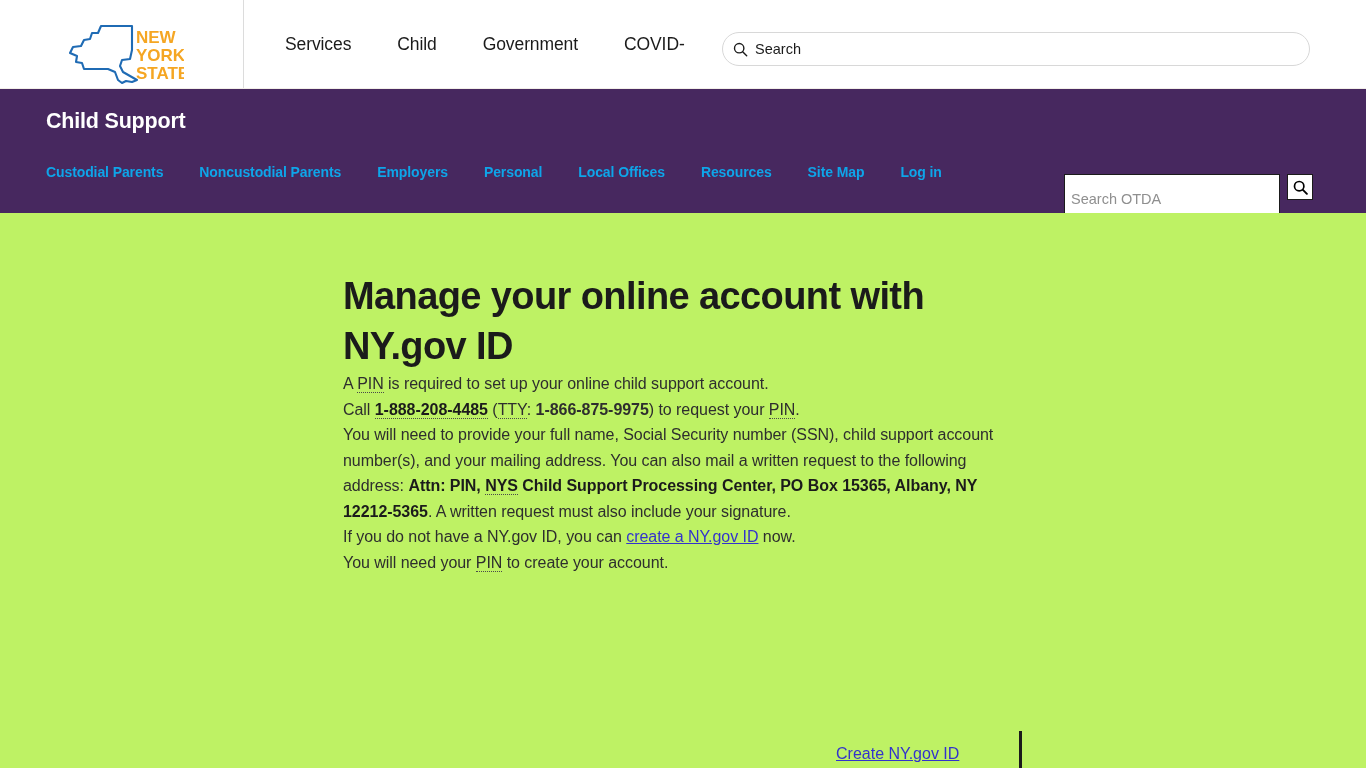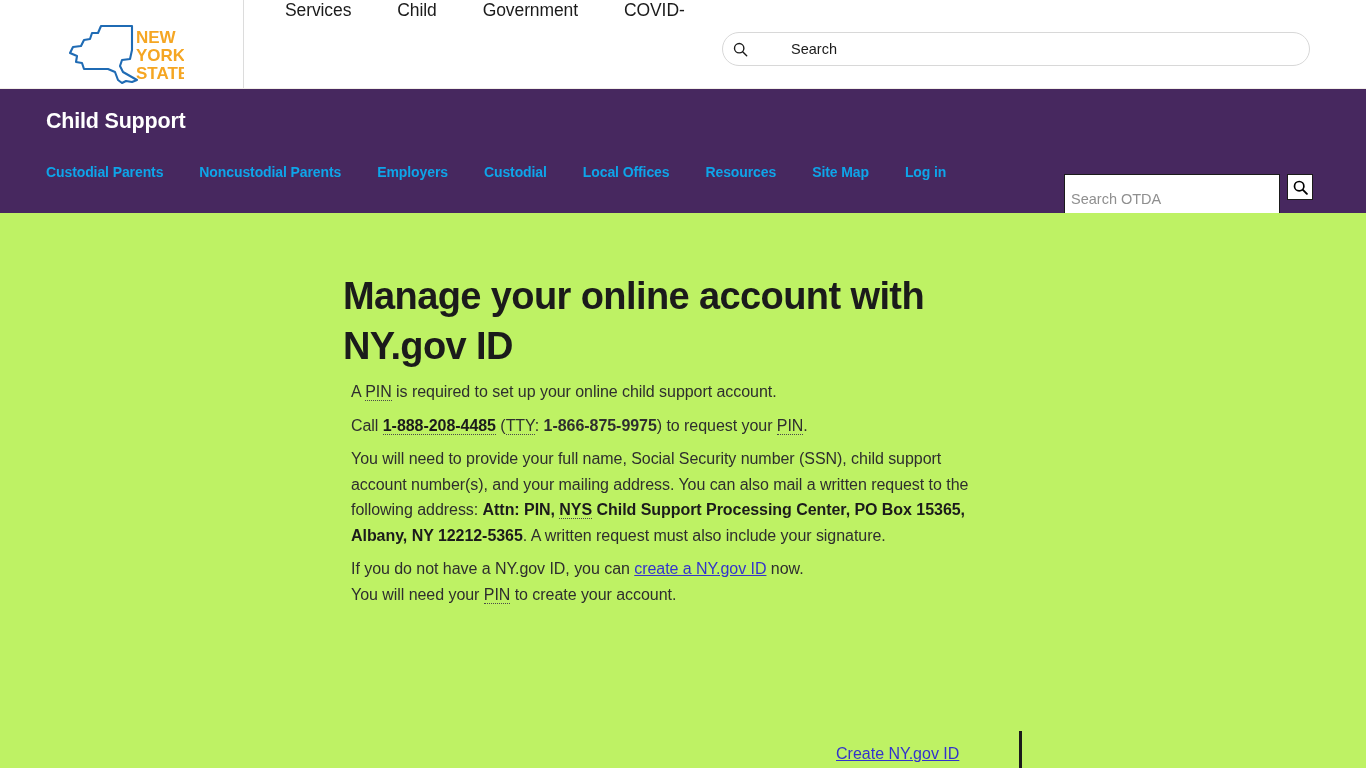--- a/index.html
+++ b/index.html
@@ -31,21 +31,21 @@
     justify-content: center;
     border-right: 1px solid #dcdcdc;
     box-sizing: border-box;
   }
   .nys-logo {
     display: block;
   }
   .top-nav {
     flex: 1;
     display: flex;
-    align-items: flex-start;
+    align-items: center;
     padding-left: 41px;
     box-sizing: border-box;
   }
   .top-nav a {
     font-size: 17.5px;
     color: #1b1b1b;
     text-decoration: none;
     margin-right: 46px;
     letter-spacing: -0.1px;
     white-space: nowrap;
@@ -56,21 +56,20 @@
     top: 32px;
     width: 588px;
     height: 34px;
     border: 1px solid #d8d8d8;
     border-radius: 18px;
     background: #fff;
     display: flex;
     align-items: center;
     box-sizing: border-box;
     padding-left: 10px;
-    gap: 36px;
   }
   .global-search .mag {
     width: 15px;
     height: 15px;
     flex: none;
     margin-right: 7px;
   }
   .global-search .ph {
     font-size: 14.5px;
     color: #1b1b1b;
@@ -167,21 +166,21 @@
     margin: 0;
     color: #57287e;
     font-size: 26px;
     line-height: 32px;
     font-weight: bold;
     letter-spacing: -0.3px;
   }
   .h2-pin { margin-top: 42px; }
   .h2-create { margin-top: 38px; }
   p.body-text {
-    margin: 8px;
+    margin: 0;
     font-size: 16px;
     line-height: 25.5px;
     color: #2e2e2e;
     letter-spacing: -0.05px;
   }
   .p-gap-1 { margin-top: 24px; }
   .p-gap-2 { margin-top: 21px; }
   .p-gap-3 { margin-top: 21px; }
   .p-gap-4 { margin-top: 25px; width: 470px; }
   abbr.dotted {
@@ -261,21 +260,21 @@
 </header>
 
 <div class="agency-bar">
 
   <a href="#" class="agency-title">Child Support</a>
 
   <nav class="agency-nav">
     <a href="#">Custodial Parents</a>
     <a href="#">Noncustodial Parents</a>
     <a href="#">Employers</a>
-    <a href="#">Custodial</a>
+    <a href="#">Personal</a>
     <a href="#">Local Offices</a>
     <a href="#">Resources</a>
     <a href="#">Site Map</a>
     <a href="#">Log in</a>
   </nav>
 </div>
 
 <div class="otda-search">
   <input type="text" placeholder="Search OTDA" style="">
   <button class="otda-btn">

